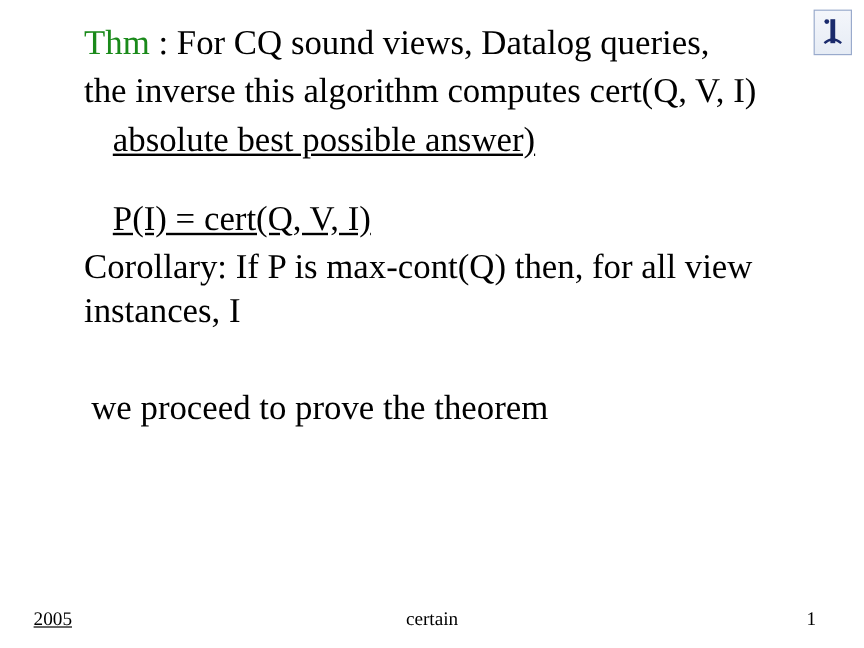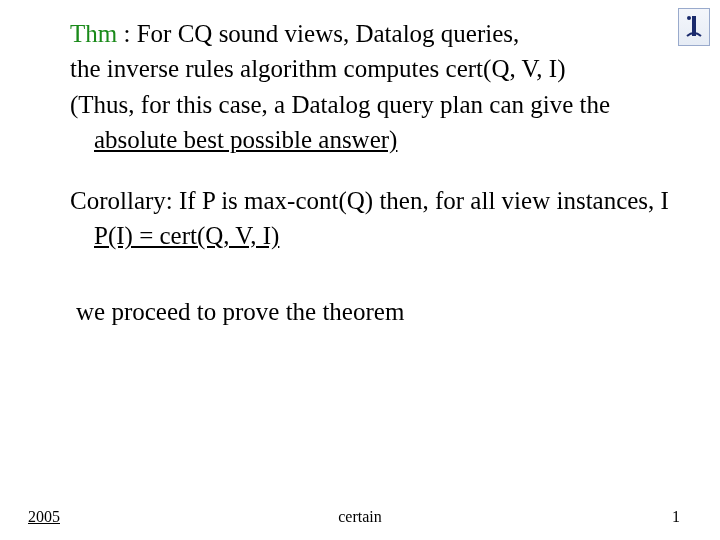--- a/index.html
+++ b/index.html
@@ -30,21 +30,21 @@
     display: flex;
     align-items: center;
     justify-content: center;
   }
   .logo svg { display: block; }
   .content {
     position: absolute;
     top: 18px;
     left: 70px;
     right: 40px;
-    font-size: 25px;
+    font-size: 29px;
     line-height: 1.25;
   }
   .thm-lead { color: #1a8a1a; }
   .para { margin-bottom: 4px; }
   .indent-cont { padding-left: 24px; text-decoration: underline; }
   .block { margin-top: 30px; }
   .block2 { margin-top: 44px; padding-left: 6px; }
   .footer {
     position: absolute;
     left: 0;
@@ -68,27 +68,26 @@
       <circle cx="4" cy="4" r="2" fill="#1a2a6c"></circle>
       <path d="M2 22 Q9 16 16 22" stroke="#1a2a6c" stroke-width="2" fill="none"></path>
     </svg>
   </div>
 
   <div class="content">
 
     <div class="para">
       <span class="thm-lead">Thm</span><span> : </span><span>For CQ sound views, Datalog queries,</span>
     </div>
-    <div class="para">the inverse rules algorithm  computes cert(Q, V, I)</div>
-    <div class="para">(Thus, for this case, a Datalog query plan  can give the</div>
+    <div class="para">the inverse this algorithm  computes cert(Q, V, I)</div>
     <div class="para indent-cont">absolute best possible answer)</div>
 
     <div class="block">
+      <div class="para indent-cont">P(I) = cert(Q, V, I)</div>
       <div class="para">Corollary:  If P is max-cont(Q) then, for all  view instances, I</div>
-      <div class="para indent-cont">P(I) = cert(Q, V, I)</div>
     </div>
 
     <div class="block2">
       <div class="para">we proceed to prove the theorem</div>
     </div>
 
   </div>
 
   <div class="footer">
     <span class="footer-left">2005</span>

